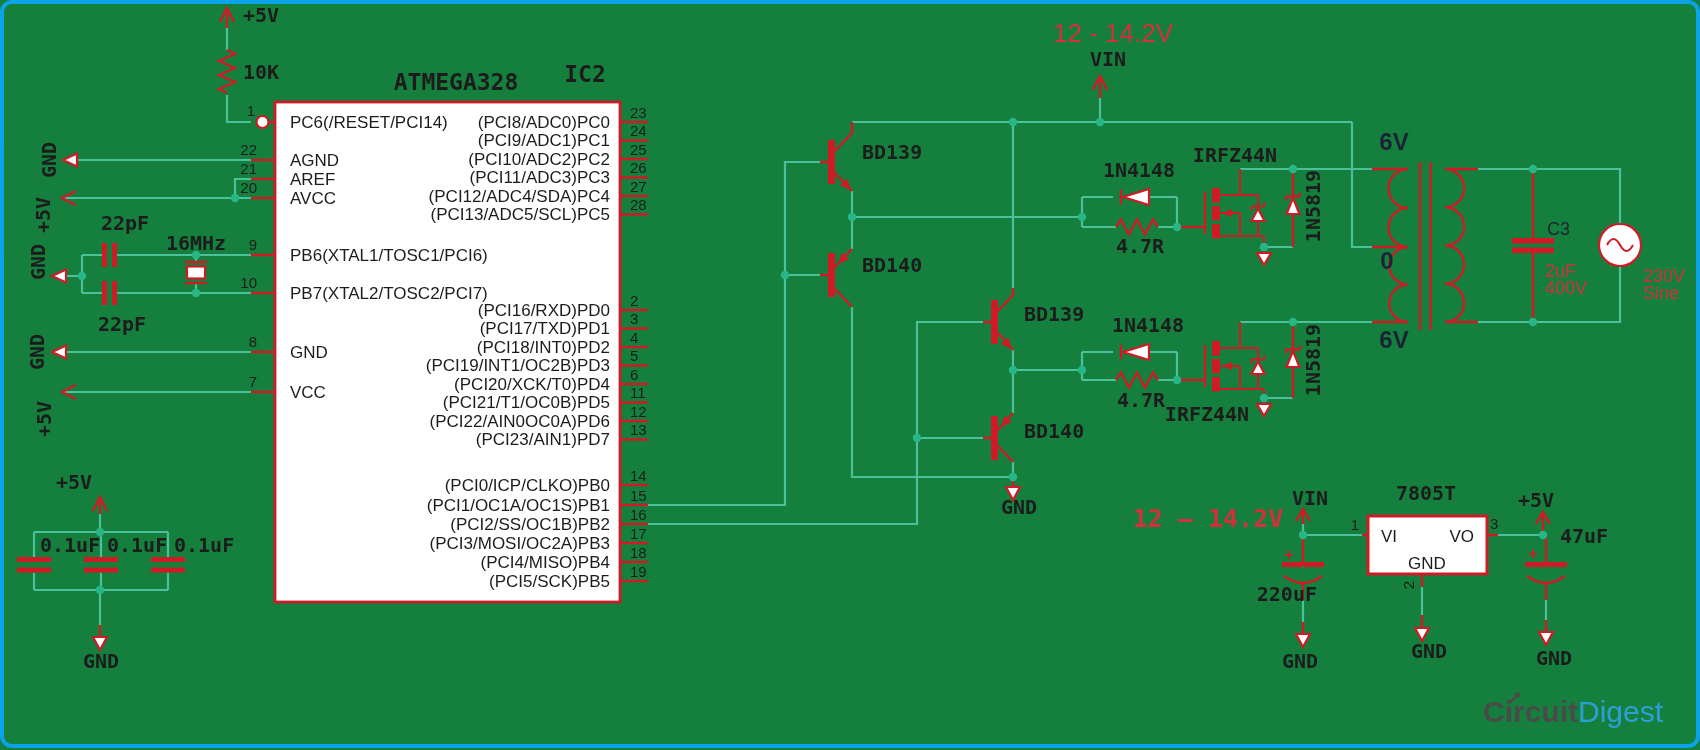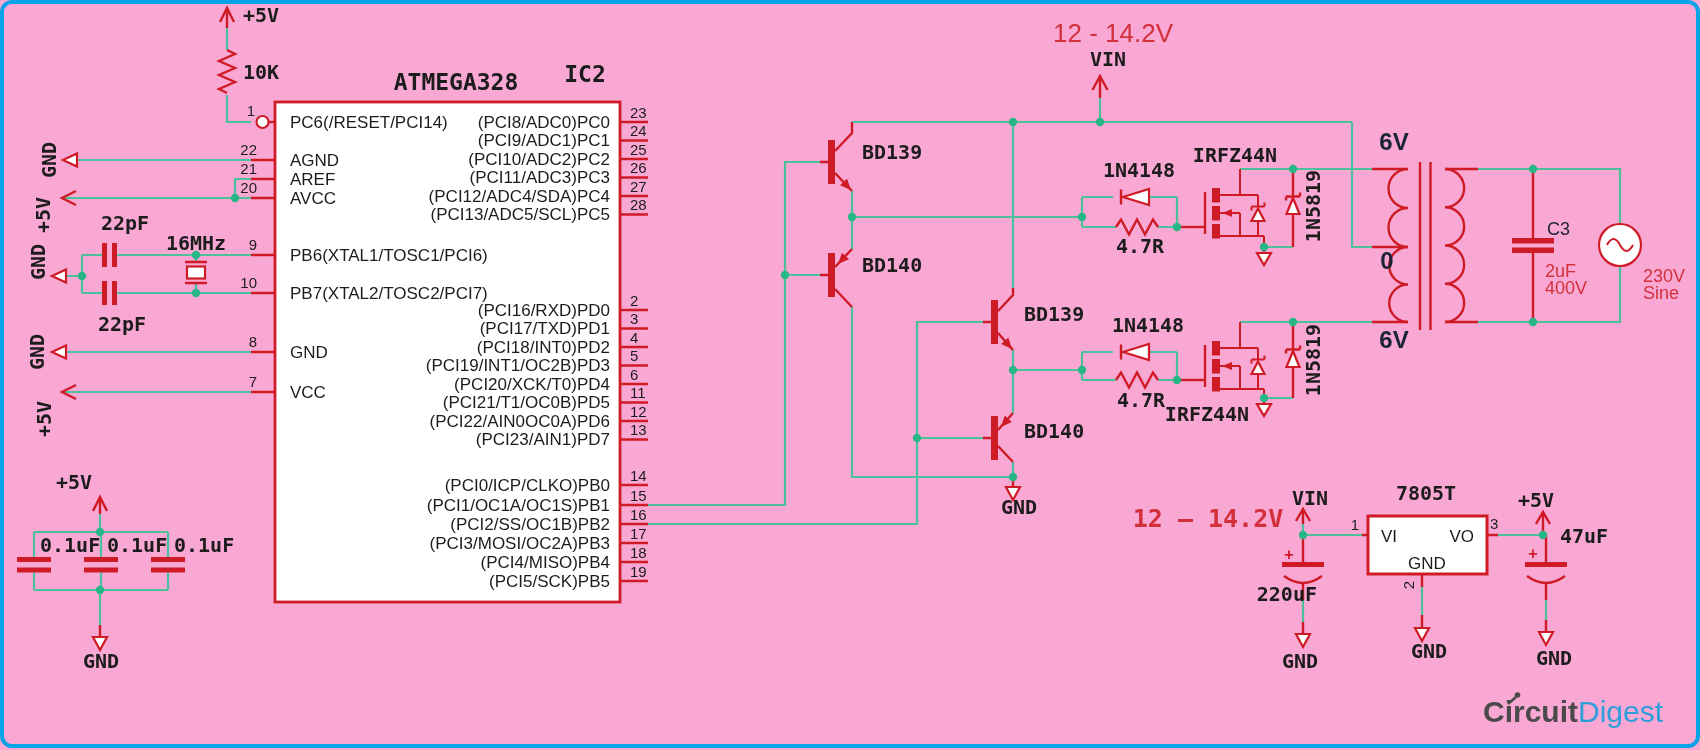--- a/index.html
+++ b/index.html
@@ -1,16 +1,16 @@
 <!DOCTYPE html>
 <html><head>
 <meta charset="utf-8">
 <style>
   html,body{margin:0;padding:0;background:#ffffff;width:1700px;height:750px;overflow:hidden}
-  .stage{position:relative;width:1700px;height:750px;background:#f9a8d4;font-family:"Liberation Sans",sans-serif}
+  .stage{position:relative;width:1700px;height:750px;background:#15803d;font-family:"Liberation Sans",sans-serif}
   svg{position:absolute;left:0;top:0}
   .w{stroke:#4bc19b;stroke-width:2.2;fill:none}
   .r{stroke:#ce1b26;stroke-width:2.4;fill:none}
   .rthin{stroke:#ce1b26;stroke-width:2;fill:none}
   .rf{fill:#ce1b26;stroke:none}
   .hollow{stroke:#ce1b26;stroke-width:2.2;fill:#ffffff}
   .dot{fill:#28b687;stroke:none}
   .lbl{font:700 20px "DejaVu Sans Mono",monospace;fill:#1c1c1c}
   .lblbig{font:700 23px "DejaVu Sans Mono",monospace;fill:#1c1c1c}
   .pin{font:15px "Liberation Sans",sans-serif;fill:#1c1c1c}

